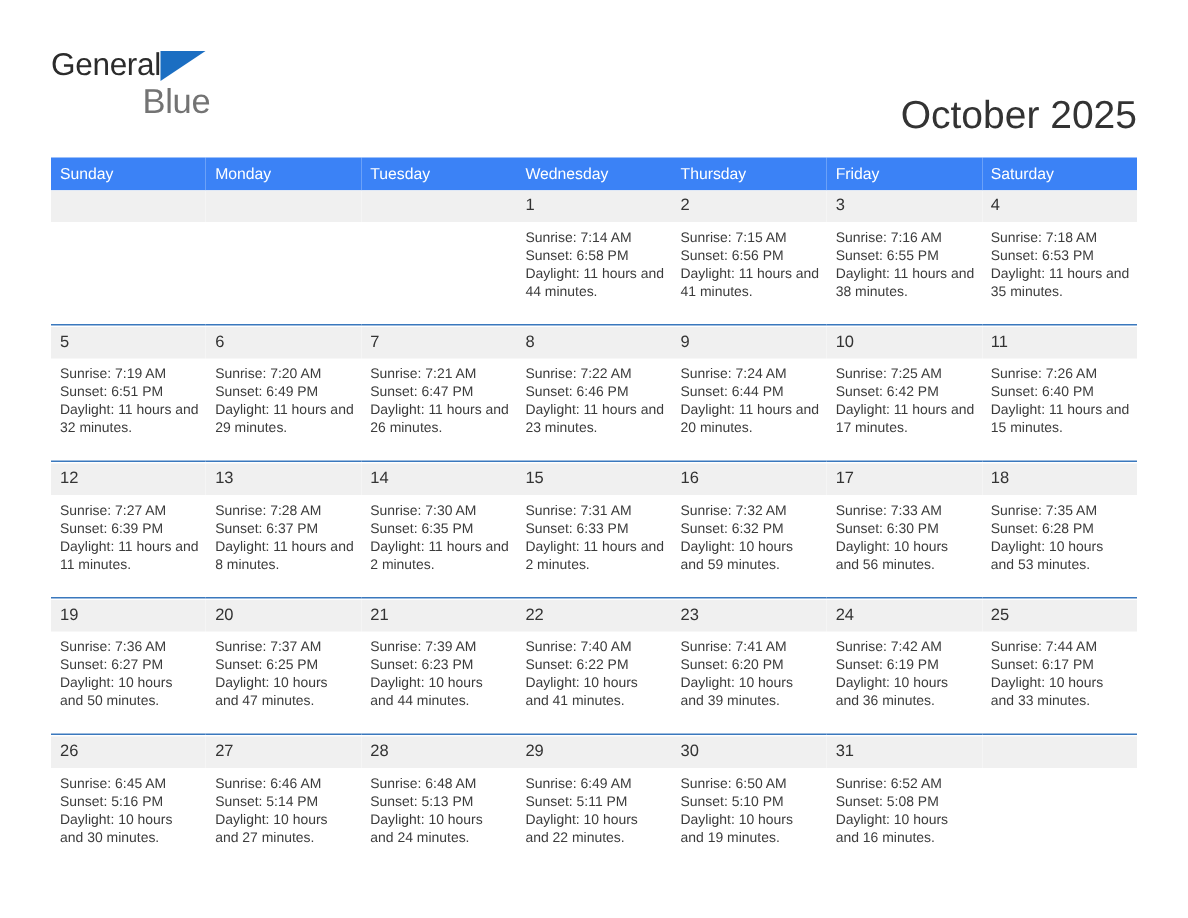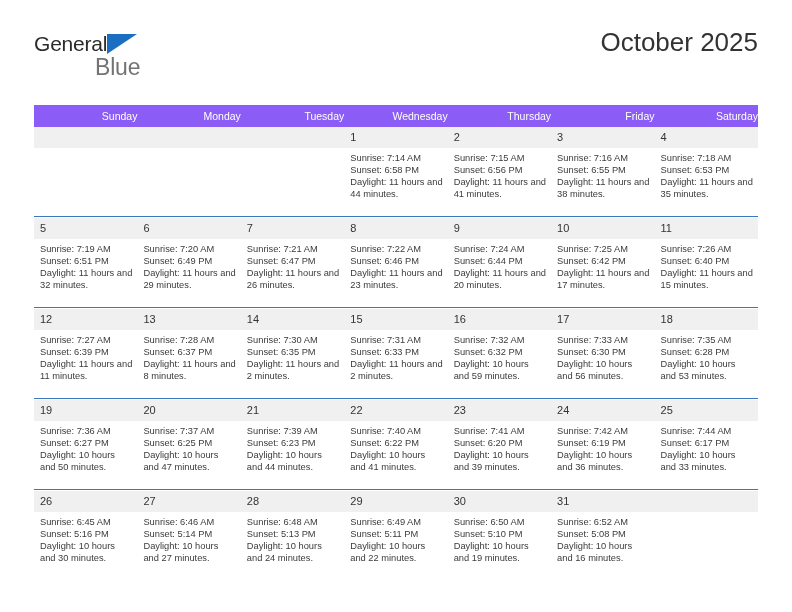--- a/index.html
+++ b/index.html
@@ -68,44 +68,45 @@
     right: 0;
     top: 0;
     text-align: right;
   }
   .cal-title {
     font-size: 26px;
     line-height: 32px;
     color: #333333;
     font-weight: normal;
     white-space: nowrap;
+    margin-top: 34px;
   }
   .cal-subtitle {
     margin-top: 9px;
     font-size: 14px;
     line-height: 17px;
     color: #333333;
     white-space: nowrap;
   }
 
   
   .calendar {
     position: absolute;
     left: 34px;
     top: 105px;
     width: 724px;
     border-collapse: collapse;
     table-layout: fixed;
   }
   .calendar th {
-    background: #8b5cf6;
+    background: #3b82f6;
     color: #ffffff;
     font-size: 10.5px;
     font-weight: normal;
-    text-align: right;
+    text-align: left;
     padding: 5px 0 5px 6px;
     height: 12px;
     vertical-align: middle;
   }
   .week-sep td {
     padding: 0;
     height: 1px;
     line-height: 1px;
     font-size: 0;
     border-top: 1px solid #3a78bd;

